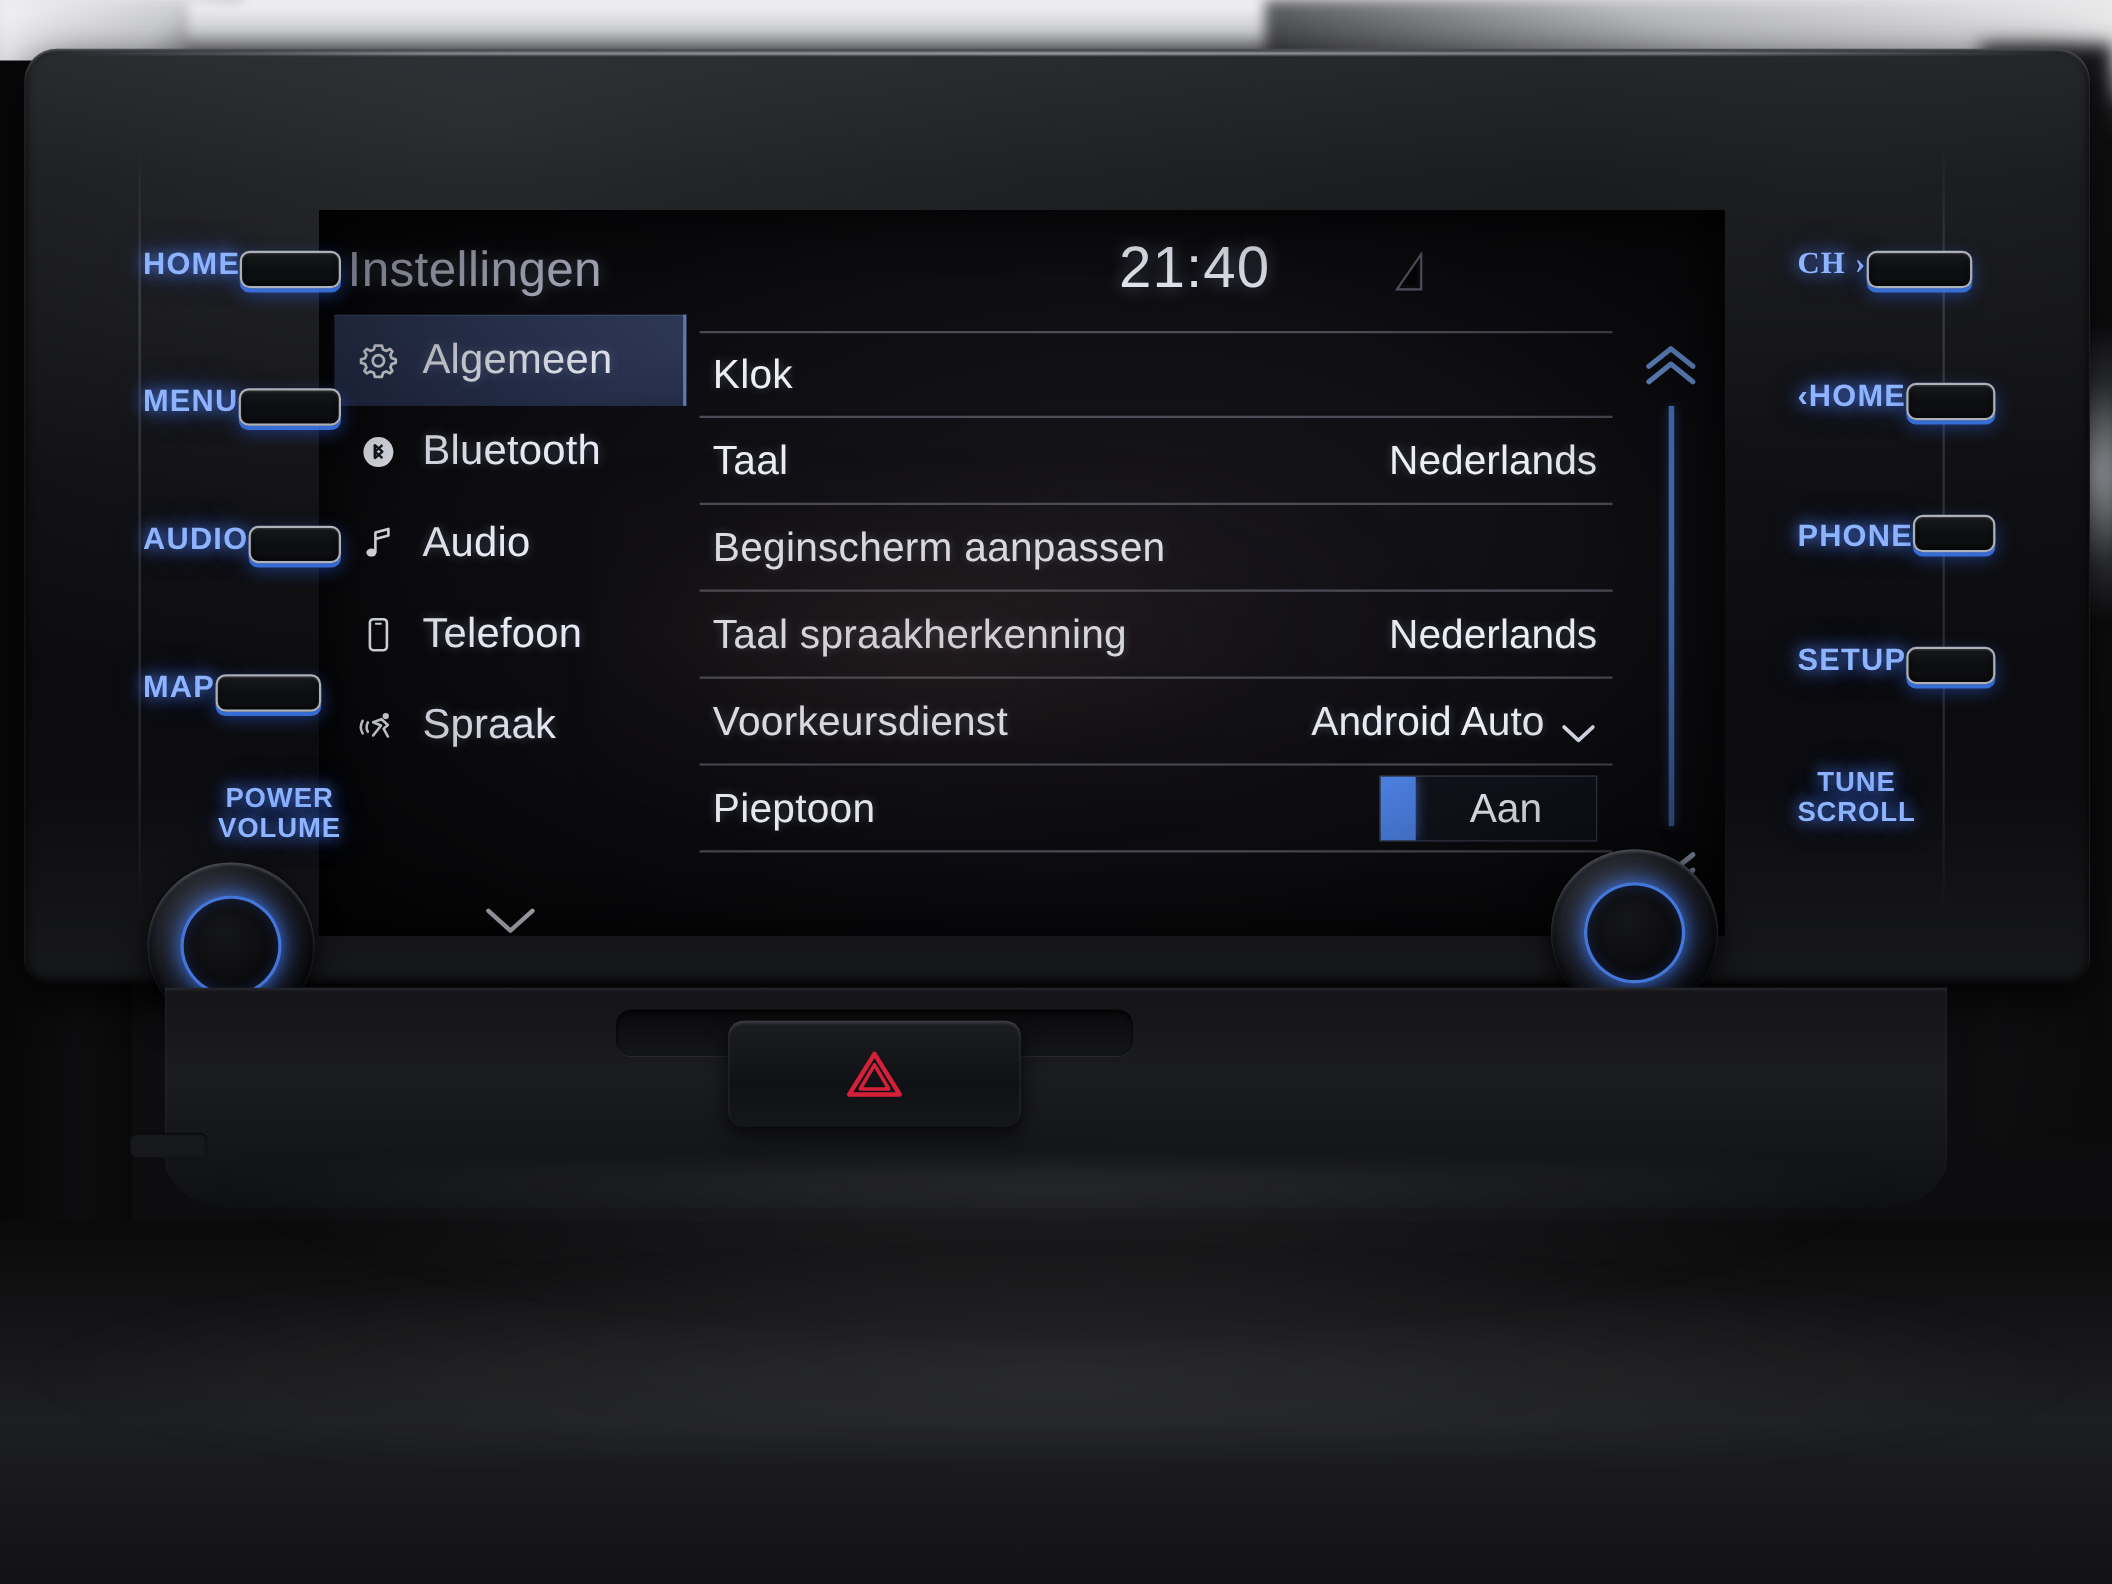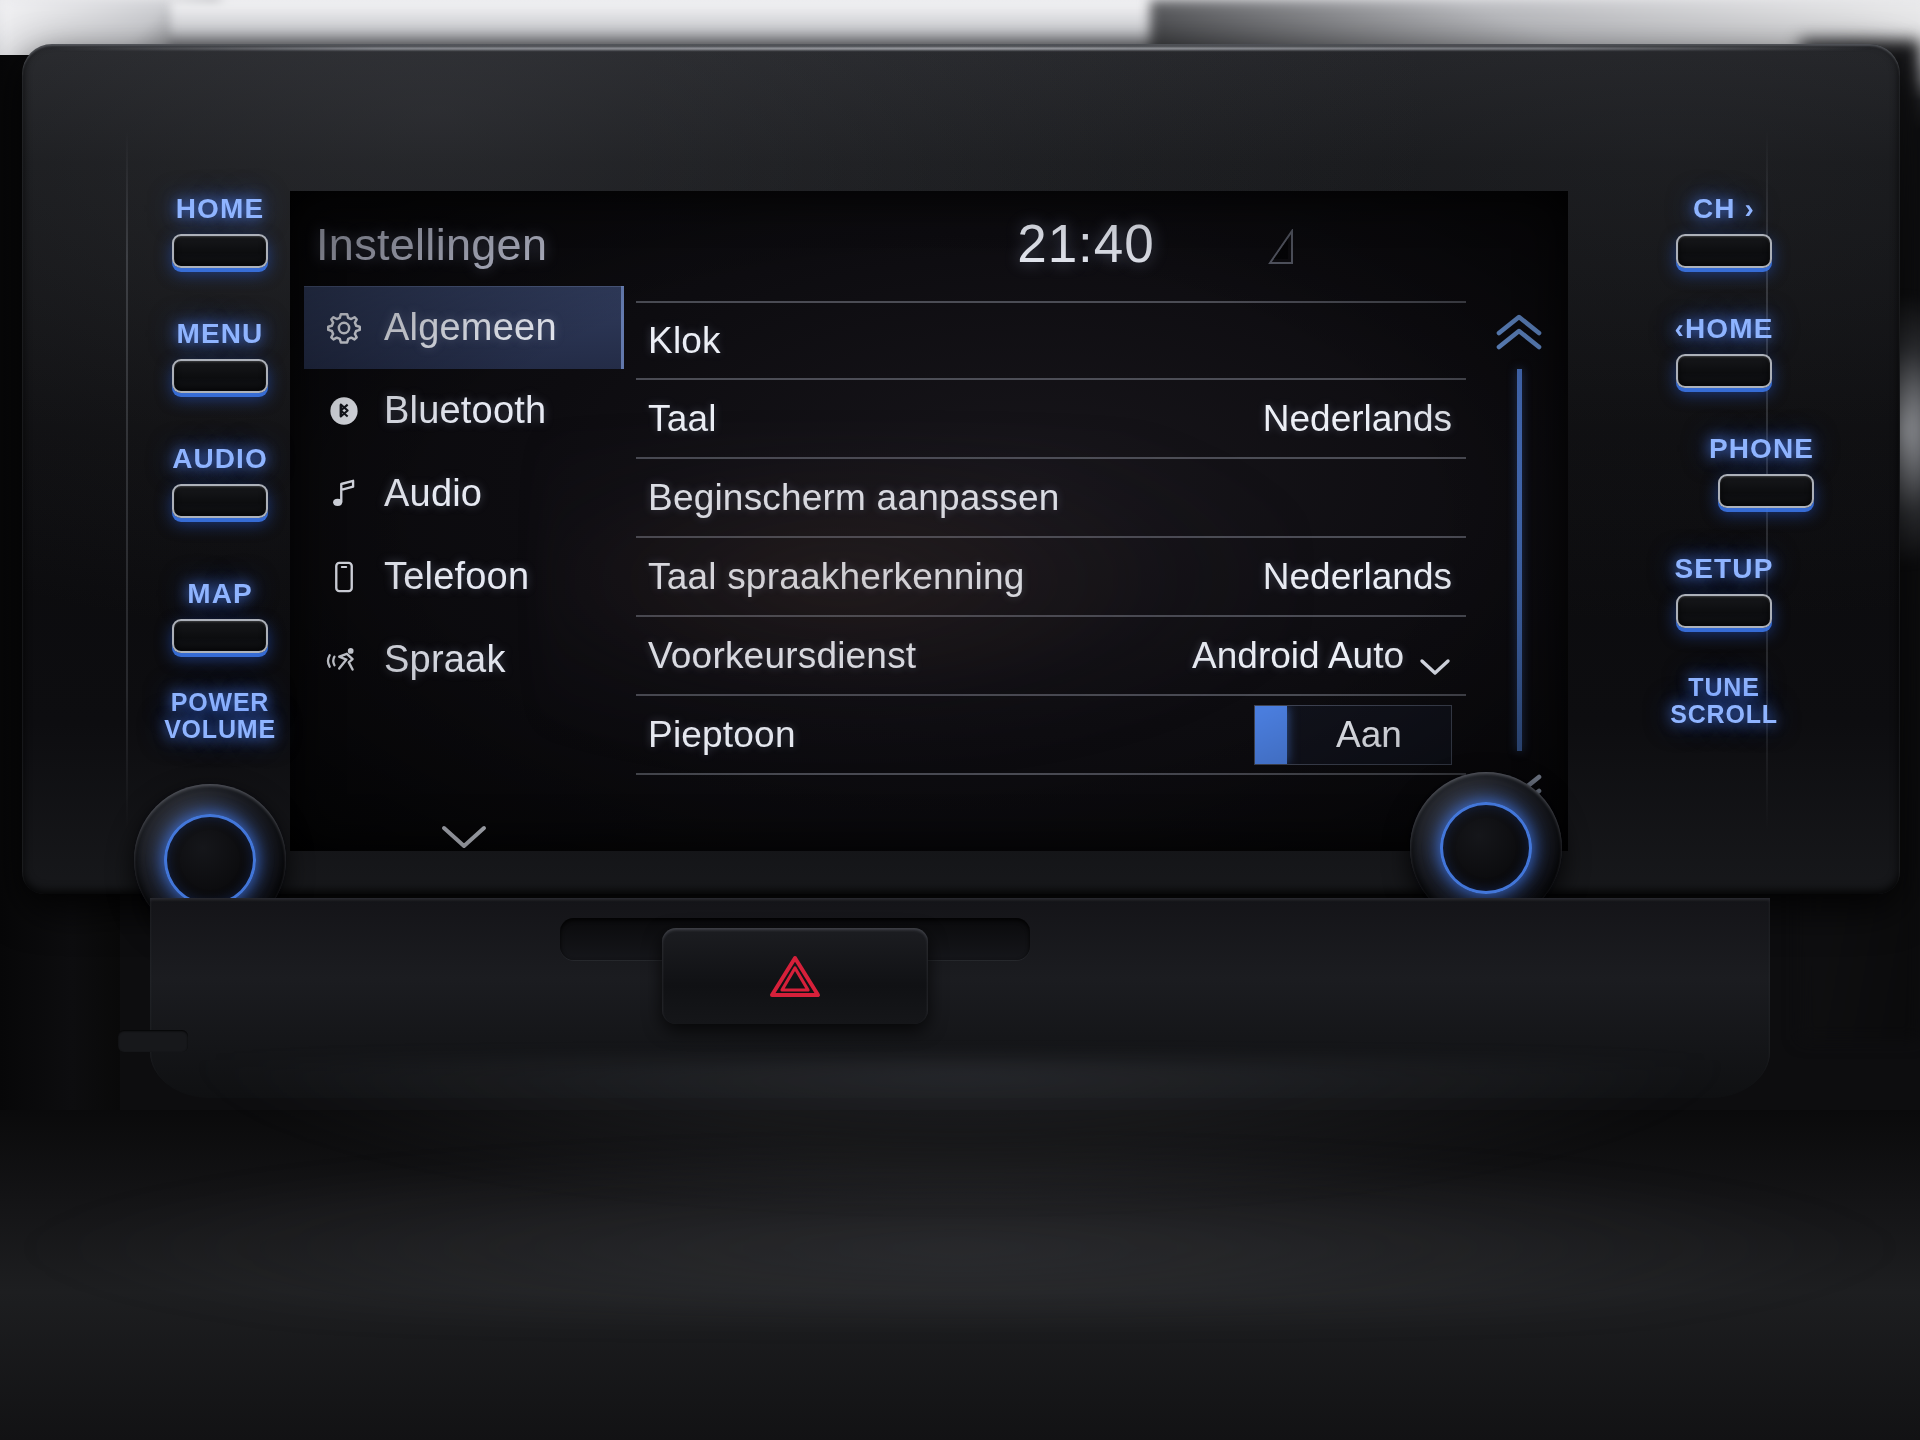--- a/index.html
+++ b/index.html
@@ -231,21 +231,21 @@
     box-shadow: 0 0 10px rgba(70,115,200,0.55);
   }
 
   
   .hw-col { position: absolute; top: 150px; width: 180px; }
   .hw-col.left  { left: 108px; }
   .hw-col.right { left: 1612px; }
 
   .hw-btn-group {
     position: absolute; width: 180px;
-    display: flex; flex-direction: column; align-items: center;
+    display: flex; flex-direction: row; align-items: center; margin-top: 24px;
   }
   .hw-label {
     font-size: 28px; font-weight: 700; letter-spacing: 1.1px;
     color: #8fb4ff;
     text-shadow: 0 0 14px rgba(80,130,245,0.95), 0 0 28px rgba(50,100,230,0.55);
     line-height: 1.06;
     text-align: center;
     white-space: pre-line;
   }
   .hw-label.small { font-size: 25px; letter-spacing: 0.8px; }
@@ -516,21 +516,21 @@
       </div>
 
       <div class="hw-btn-group" style="top:495px;justify-content:flex-end;">
         <span class="hw-label small">POWER
 VOLUME</span>
       </div>
     </div>
 
     <div class="hw-col right">
 
-      <div class="hw-btn-group" style="top:0px;">
+      <div class="hw-btn-group" style="top:0px;font-family:Liberation Serif, serif;">
         <span class="hw-label">CH ›</span>
         <span class="hw-key"></span>
       </div>
 
       <div class="hw-btn-group" style="top:120px;">
         <span class="hw-label">‹HOME</span>
         <span class="hw-key"></span>
       </div>
 
       <div class="hw-btn-group" style="top:240px;align-items:flex-end;">

